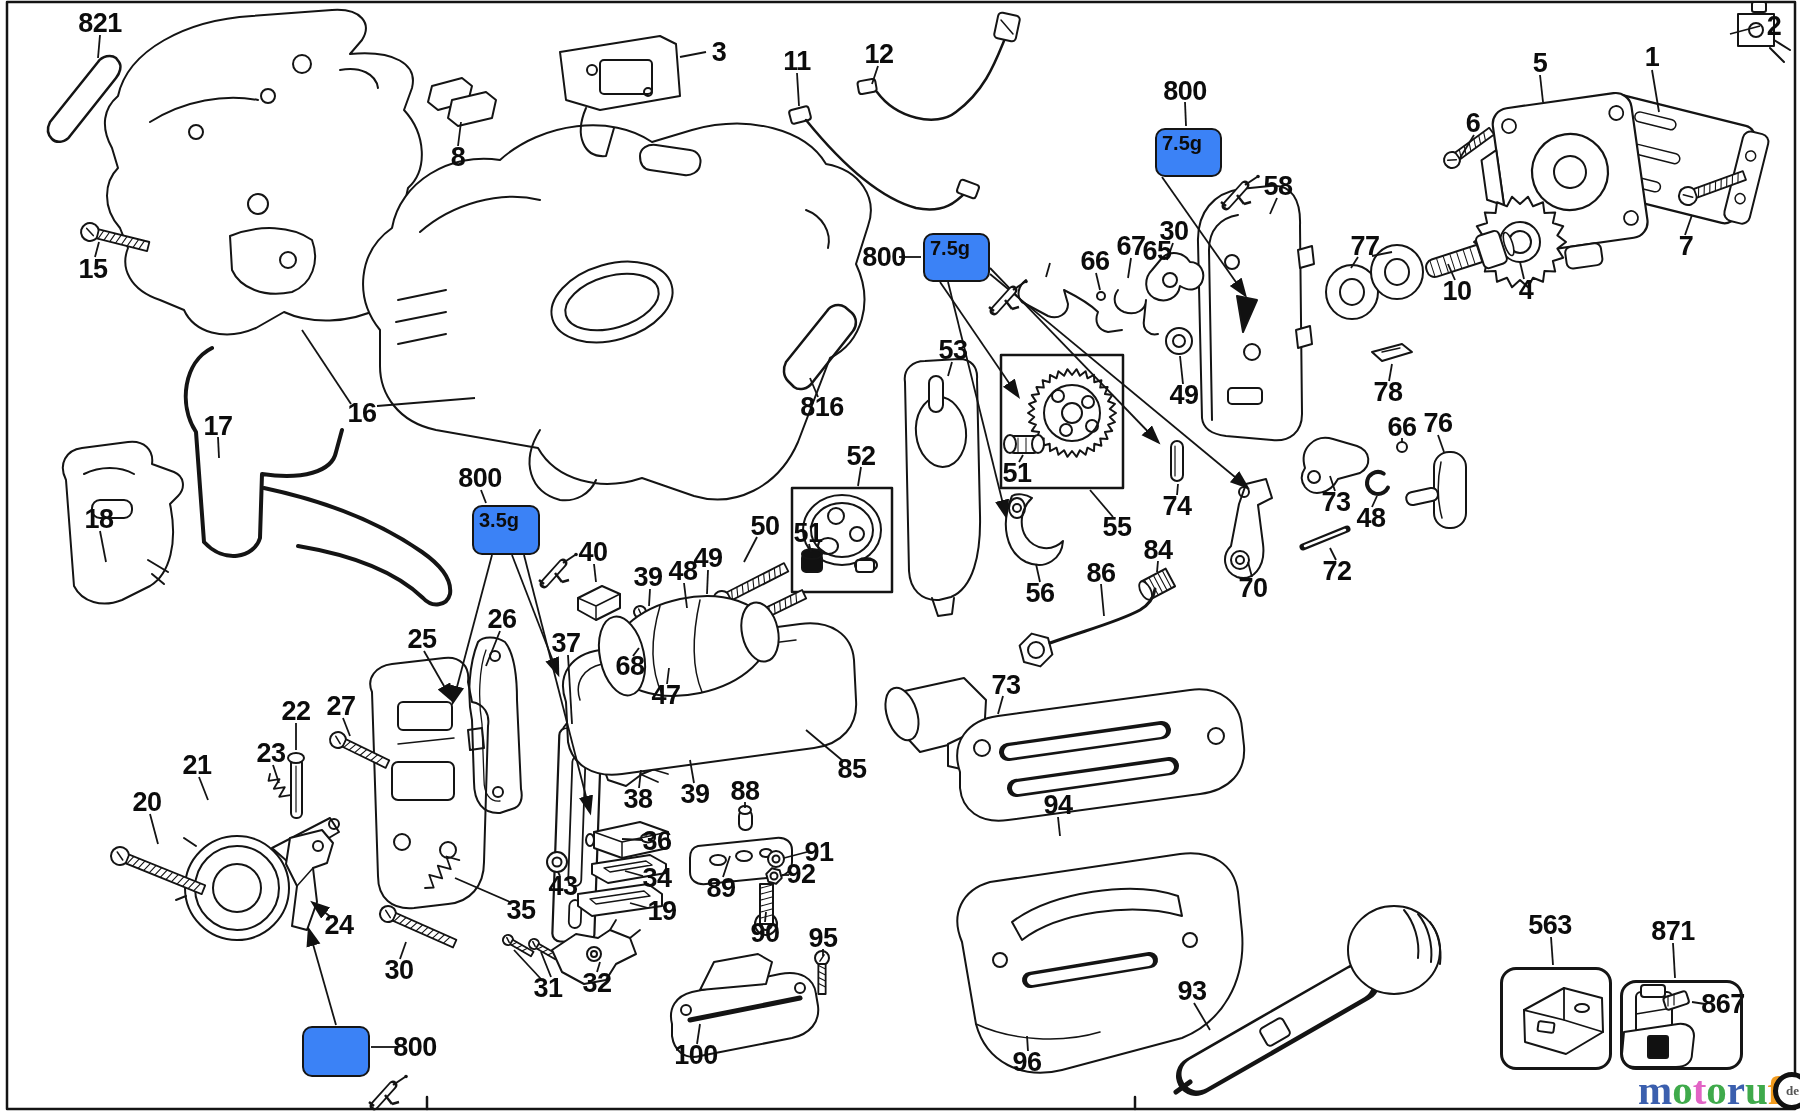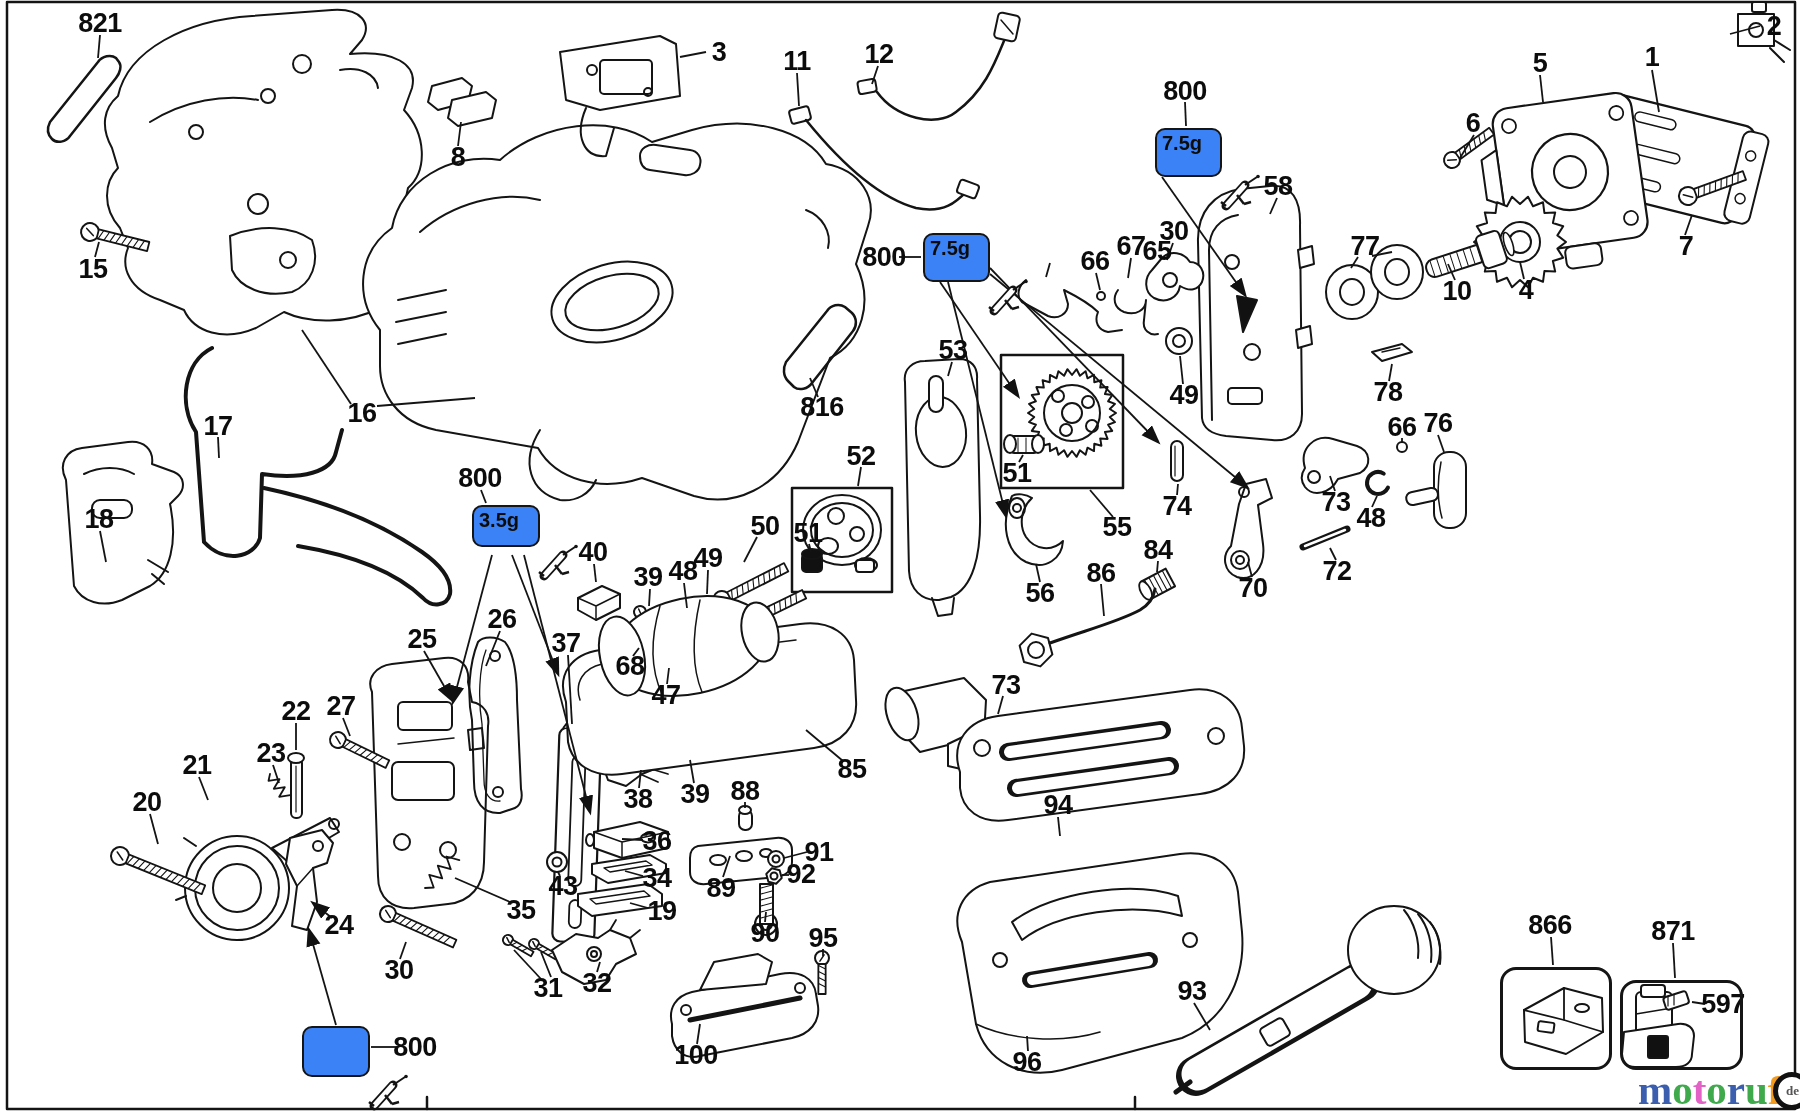--- a/index.html
+++ b/index.html
@@ -646,22 +646,22 @@
     <div class="plabel" style="left: 765px; top: 933px;">90</div>
     <div class="plabel" style="left: 819px; top: 852px;">91</div>
     <div class="plabel" style="left: 801px; top: 874px;">92</div>
     <div class="plabel" style="left: 1192px; top: 991px;">93</div>
     <div class="plabel" style="left: 1058px; top: 805px;">94</div>
     <div class="plabel" style="left: 823px; top: 938px;">95</div>
     <div class="plabel" style="left: 1027px; top: 1062px;">96</div>
     <div class="plabel" style="left: 696px; top: 1055px;">100</div>
     <div class="plabel" style="left: 822px; top: 407px;">816</div>
     <div class="plabel" style="left: 100px; top: 23px;">821</div>
-    <div class="plabel" style="left: 1550px; top: 925px;">866</div>
-    <div class="plabel" style="left: 1723px; top: 1004px;">597</div>
+    <div class="plabel" style="left: 1550px; top: 925px;">563</div>
+    <div class="plabel" style="left: 1723px; top: 1004px;">867</div>
     <div class="plabel" style="left: 1673px; top: 931px;">871</div>
     <div class="gbox" style="left: 1155px; top: 128px; width: 67px; height: 49px;">
       <div class="gamount">7.5g</div>
       <div class="gicon">
         <svg width="46" height="40" viewBox="0 0 46 40">
           <line x1="8" y1="33" x2="27" y2="12" stroke="#141414" stroke-width="9" stroke-linecap="round"></line>
           <line x1="9" y1="32" x2="26" y2="13" stroke="#fff" stroke-width="5.5" stroke-linecap="round"></line>
           <line x1="27" y1="12" x2="39" y2="4" stroke="#141414" stroke-width="2"></line>
           <circle cx="40" cy="3.5" r="1.8" fill="#141414"></circle>
           <line x1="19" y1="22" x2="26" y2="31" stroke="#141414" stroke-width="2.4"></line>
@@ -679,21 +679,21 @@
           <line x1="9" y1="32" x2="26" y2="13" stroke="#fff" stroke-width="5.5" stroke-linecap="round"></line>
           <line x1="27" y1="12" x2="39" y2="4" stroke="#141414" stroke-width="2"></line>
           <circle cx="40" cy="3.5" r="1.8" fill="#141414"></circle>
           <line x1="19" y1="22" x2="26" y2="31" stroke="#141414" stroke-width="2.4"></line>
           <line x1="26" y1="31" x2="33" y2="29" stroke="#141414" stroke-width="2.4"></line>
           <line x1="8" y1="33" x2="3" y2="29" stroke="#141414" stroke-width="2.4"></line>
         </svg>
       </div>
     </div>
     <div class="plabel" style="left: 884px; top: 257px;">800</div>
-    <div class="gbox" style="left: 472px; top: 505px; width: 68px; height: 42px; text-align: center;">
+    <div class="gbox" style="left: 472px; top: 505px; width: 68px; height: 50px; text-align: center;">
       <div class="gamount">3.5g</div>
       <div class="gicon">
         <svg width="46" height="40" viewBox="0 0 46 40">
           <line x1="8" y1="33" x2="27" y2="12" stroke="#141414" stroke-width="9" stroke-linecap="round"></line>
           <line x1="9" y1="32" x2="26" y2="13" stroke="#fff" stroke-width="5.5" stroke-linecap="round"></line>
           <line x1="27" y1="12" x2="39" y2="4" stroke="#141414" stroke-width="2"></line>
           <circle cx="40" cy="3.5" r="1.8" fill="#141414"></circle>
           <line x1="19" y1="22" x2="26" y2="31" stroke="#141414" stroke-width="2.4"></line>
           <line x1="26" y1="31" x2="33" y2="29" stroke="#141414" stroke-width="2.4"></line>
           <line x1="8" y1="33" x2="3" y2="29" stroke="#141414" stroke-width="2.4"></line>

